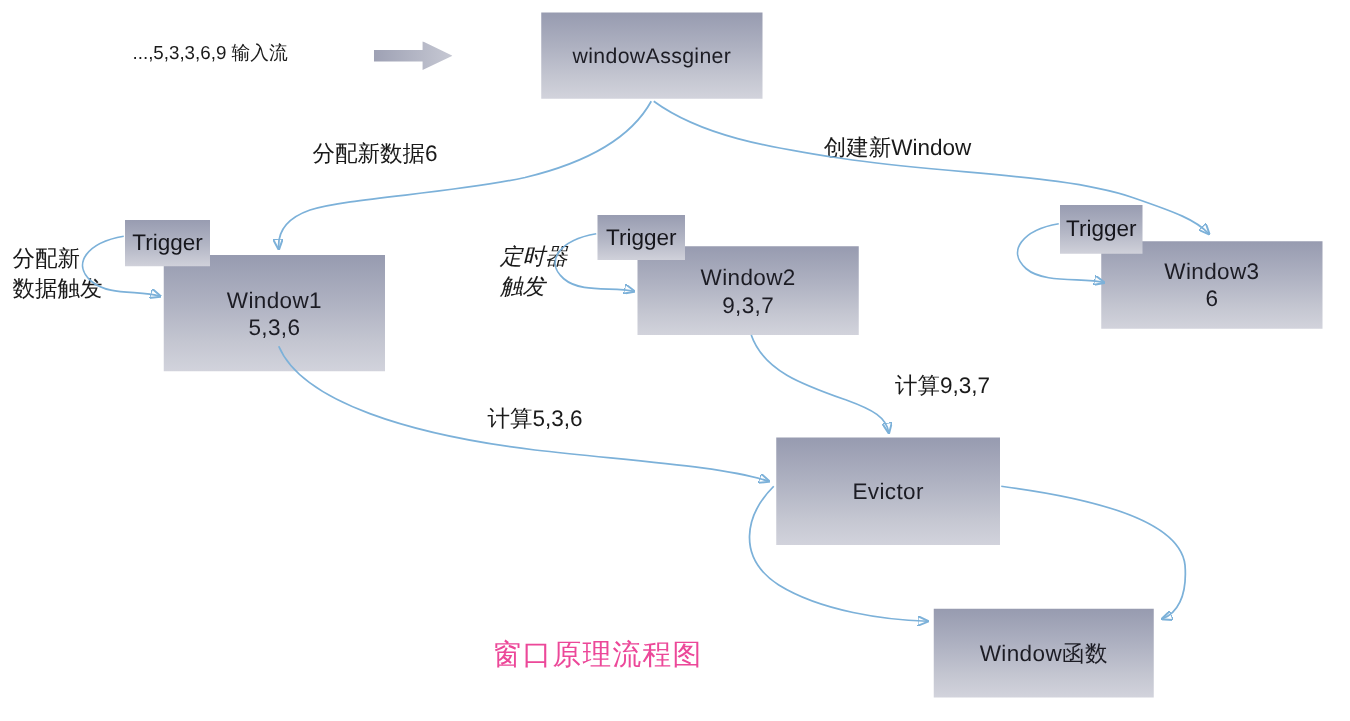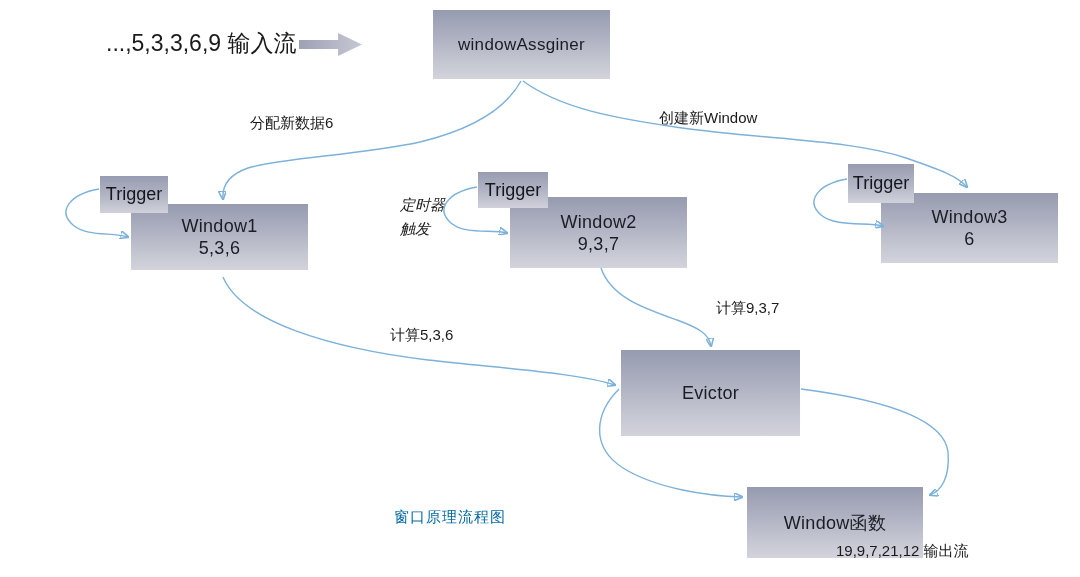--- a/index.html
+++ b/index.html
@@ -12,49 +12,50 @@
     background:linear-gradient(180deg,#979bb0 0%,#aeb1c1 40%,#c4c6d1 75%,#d2d3dc 100%);
     color:#1c1c24;display:flex;flex-direction:column;align-items:center;justify-content:center;
     text-align:center;font-size:18px;line-height:22px;letter-spacing:0.3px;z-index:2;
   }
   .trigger{
     position:absolute;
     background:linear-gradient(180deg,#989cb1 0%,#b3b6c5 55%,#d0d1da 100%);
     color:#16161c;display:flex;align-items:center;justify-content:center;
     font-size:18px;z-index:3;
   }
-  .lbl{position:absolute;color:#1a1a1a;font-size:15px;line-height:24px;white-space:pre;z-index:4;}
+  .lbl{position:absolute;color:#1a1a1a;font-size:18px;line-height:24px;white-space:pre;z-index:4;}
   #block-arrow{
     position:absolute;left:299px;top:33px;width:63px;height:23px;z-index:2;
     background:linear-gradient(90deg,#9ea1b4 0%,#c6c8d3 100%);
     clip-path:polygon(0 30%,62% 30%,62% 0,100% 50%,62% 100%,62% 70%,0 70%);
   }
-  #title-red{position:absolute;left:394px;top:508px;font-size:15px;color:#0369a1;letter-spacing:1px;z-index:4;}
+  #title-red{position:absolute;left:394px;top:508px;font-size:23px;color:#ec4899;letter-spacing:1px;z-index:4;}
   #arrow-layer{position:absolute;left:0;top:0;z-index:5;pointer-events:none;}
   #arrow-layer path{fill:none;stroke:#7cb1d9;stroke-width:1.4;}
 </style>
 </head>
 <body>
 
 <div id="canvas">
 
-  <div class="lbl" style="left:106px;top:31px;font-size:23px;">...,5,3,3,6,9 输入流</div>
+  <div class="lbl" style="left:106px;top:31px;font-size:15px;">...,5,3,3,6,9 输入流</div>
   <div id="block-arrow"></div>
 
   <div class="node" style="left:433px;top:10px;width:177px;height:69px;font-size:17px;">
     <span>windowAssginer</span>
   </div>
 
   <div class="lbl" style="left:250px;top:111px;">分配新数据6</div>
   <div class="lbl" style="left:659px;top:106px;">创建新Window</div>
 
+  <div class="lbl" style="left:10px;top:195px;"><span>分配新</span><br><span>数据触发</span></div>
   <div class="trigger" style="left:100px;top:176px;width:68px;height:37px;">
     <span>Trigger</span>
   </div>
-  <div class="node" style="left:131px;top:204px;width:177px;height:66px;">
+  <div class="node" style="left:131px;top:204px;width:177px;height:93px;">
     <span>Window1</span>
     <span>5,3,6</span>
   </div>
 
   <div class="lbl" style="left:400px;top:193px;font-style:italic;"><span>定时器</span><br><span>触发</span></div>
   <div class="trigger" style="left:478px;top:172px;width:70px;height:36px;">
     <span>Trigger</span>
   </div>
   <div class="node" style="left:510px;top:197px;width:177px;height:71px;">
     <span>Window2</span>
@@ -73,21 +74,20 @@
   <div class="lbl" style="left:716px;top:296px;">计算9,3,7</div>
 
   <div class="node" style="left:621px;top:350px;width:179px;height:86px;">
     <span>Evictor</span>
   </div>
 
   <div class="node" style="left:747px;top:487px;width:176px;height:71px;">
     <span>Window函数</span>
   </div>
 
-  <div class="lbl" style="left:836px;top:539px;">19,9,7,21,12 输出流</div>
 
   <div id="title-red">窗口原理流程图</div>
 
   <svg id="arrow-layer" width="1080" height="577" viewBox="0 0 1080 577">
     <defs>
       <marker id="arw" viewBox="0 0 8 7" refX="7" refY="3.5" markerWidth="9" markerHeight="8" orient="auto" markerUnits="userSpaceOnUse">
         <path d="M0,0 L8,3.5 L0,7 Z" fill="#5f9fd0" stroke="none"></path>
       </marker>
     </defs>
     <path d="M521,81 C505,110 470,130 420,142 C360,155 280,158 248,168 C228,175 222,186 223,199" marker-end="url(#arw)"></path>

